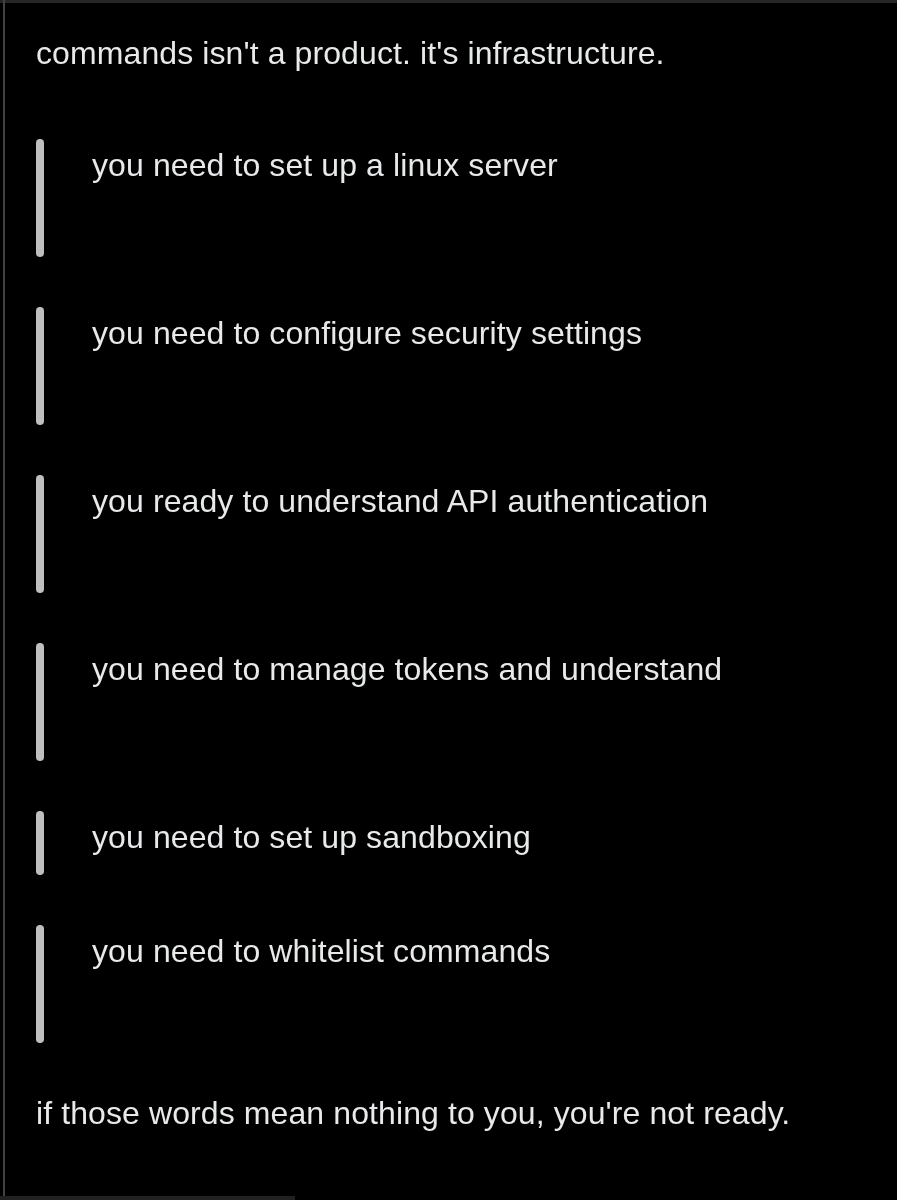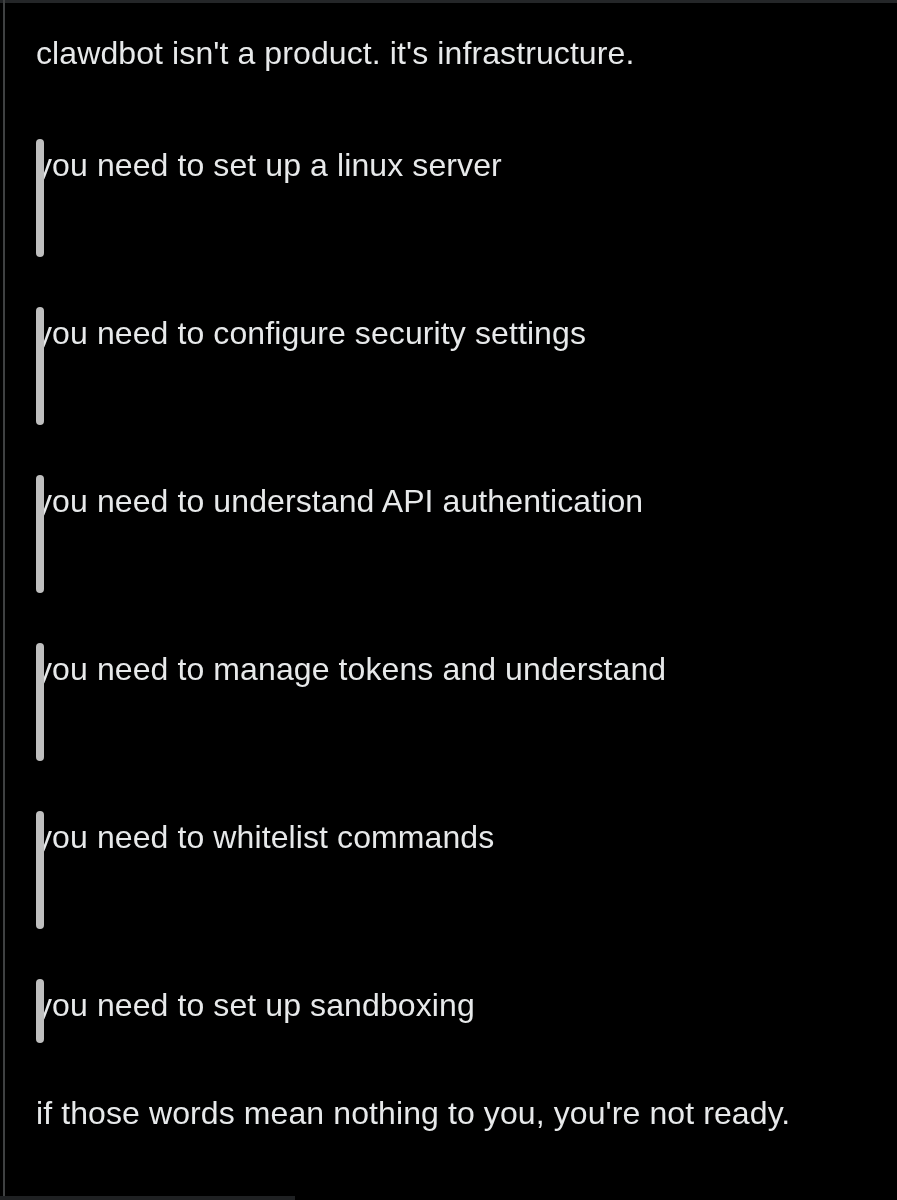--- a/index.html
+++ b/index.html
@@ -43,20 +43,21 @@
   }
   .line {
     margin: 0;
     white-space: nowrap;
   }
   .intro {
     margin-bottom: 66px;
   }
   .quote {
     position: relative;
+    padding-left: 56px;
     min-height: 118px;
     margin: 10px 0 50px 0;
   }
   .quote-bar {
     position: absolute;
     left: 0;
     top: 0;
     width: 8px;
     height: 118px;
     background: #bfbfbf;
@@ -74,49 +75,49 @@
   }
 </style>
 </head>
 <body>
 
 <div class="top-divider"></div>
 <div class="left-divider"></div>
 
 <div class="content">
 
-  <p class="line intro">clawdbot isn't a product. it's infrastructure.</p>
+  <p class="line intro">commands isn't a product. it's infrastructure.</p>
 
   <div class="quote">
     <div class="quote-bar"></div>
     <p class="quote-text">you need to set up a linux server</p>
   </div>
 
   <div class="quote">
     <div class="quote-bar"></div>
     <p class="quote-text">you need to configure security settings</p>
   </div>
 
   <div class="quote">
     <div class="quote-bar"></div>
-    <p class="quote-text">you need to understand API authentication</p>
+    <p class="quote-text">you ready to understand API authentication</p>
   </div>
 
   <div class="quote">
     <div class="quote-bar"></div>
     <p class="quote-text">you need to manage tokens and understand</p>
   </div>
 
+  <div class="quote short">
+    <div class="quote-bar"></div>
+    <p class="quote-text">you need to set up sandboxing</p>
+  </div>
+
   <div class="quote">
     <div class="quote-bar"></div>
     <p class="quote-text">you need to whitelist commands</p>
-  </div>
-
-  <div class="quote short">
-    <div class="quote-bar"></div>
-    <p class="quote-text">you need to set up sandboxing</p>
   </div>
 
   <p class="line outro">if those words mean nothing to you, you're not ready.</p>
 
 </div>
 
 <div class="bottom-divider"></div>
 
 </body></html>

